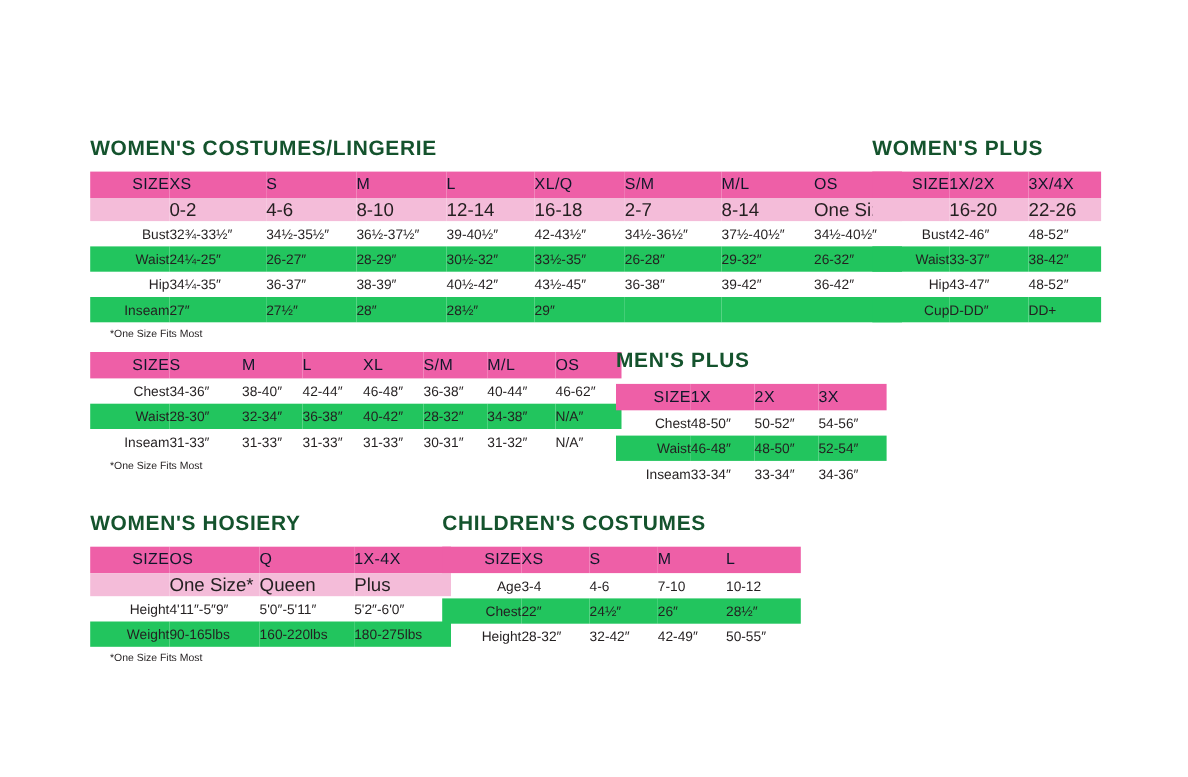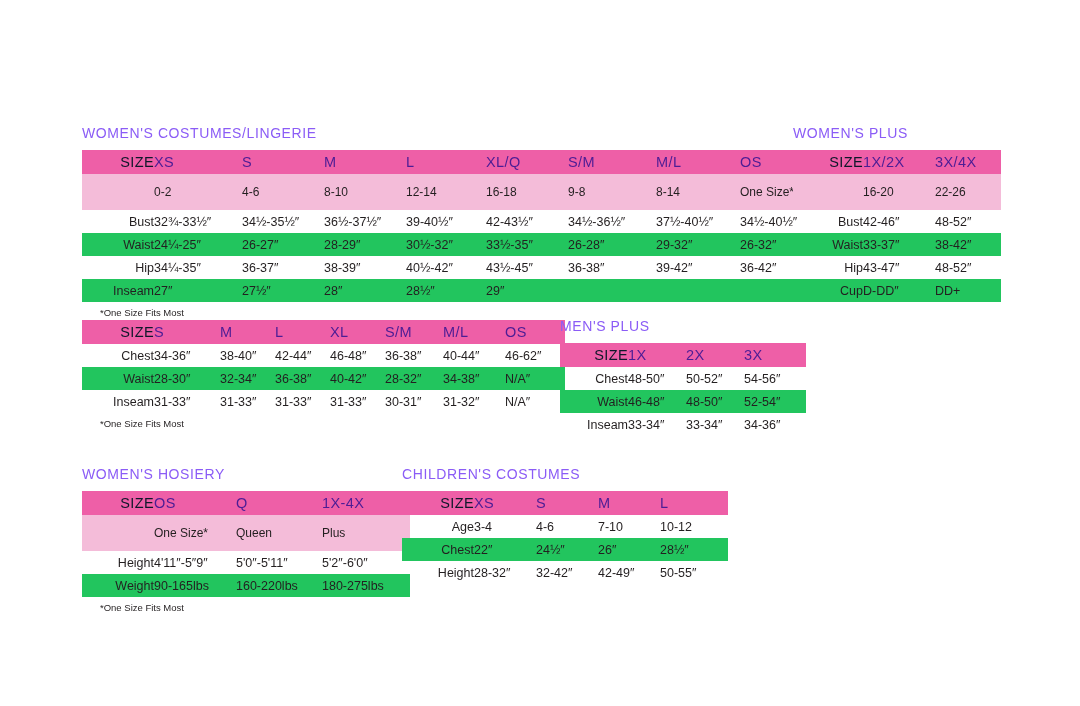--- a/index.html
+++ b/index.html
@@ -12,58 +12,58 @@
     height: 706px;
     position: relative;
     font-family: "Liberation Sans", sans-serif;
     color: #231f20;
     overflow: hidden;
   }
   .chart {
     position: absolute;
   }
   .chart-title {
-    font-size: 14px;
+    font-size: 19px;
     letter-spacing: 0.6px;
-    font-weight: 400;
-    color: #8b5cf6;
+    font-weight: 700;
+    color: #14532d;
     margin-bottom: 9px;
     white-space: nowrap;
   }
   table.size-table {
     border-collapse: collapse;
     border-spacing: 0;
     table-layout: fixed;
   }
   table.size-table td {
     font-size: 12.5px;
     padding: 0;
     height: 23px;
     vertical-align: middle;
     white-space: nowrap;
     color: #231f20;
   }
   
   tr.head-row td {
     background: #ee5fa7;
-    color: #4c1d95;
+    color: #0f172a;
     font-size: 14.5px;
     letter-spacing: 0.4px;
     height: 24px;
   }
   tr.head-row td.rowlabel {
     font-size: 14.5px;
     color: #0f172a;
   }
   
   tr.sub-row td {
     background: #f4bcd9;
     color: #231f20;
-    font-size: 12px;
-    height: 36px;
+    font-size: 17px;
+    height: 21px;
   }
   
   tr.alt td {
     background: #22c55e;
   }
   td.rowlabel {
     text-align: right;
     padding-right: 10px;
     font-size: 12.5px;
     color: #231f20;
@@ -116,21 +116,21 @@
       <td class="cell">M/L</td>
       <td class="cell">OS</td>
     </tr>
     <tr class="sub-row">
       <td class="rowlabel"></td>
       <td class="cell">0-2</td>
       <td class="cell">4-6</td>
       <td class="cell">8-10</td>
       <td class="cell">12-14</td>
       <td class="cell">16-18</td>
-      <td class="cell">9-8</td>
+      <td class="cell">2-7</td>
       <td class="cell">8-14</td>
       <td class="cell">One Size*</td>
     </tr>
     <tr>
       <td class="rowlabel">Bust</td>
       <td class="cell">32¾-33½″</td>
       <td class="cell">34½-35½″</td>
       <td class="cell">36½-37½″</td>
       <td class="cell">39-40½″</td>
       <td class="cell">42-43½″</td>

